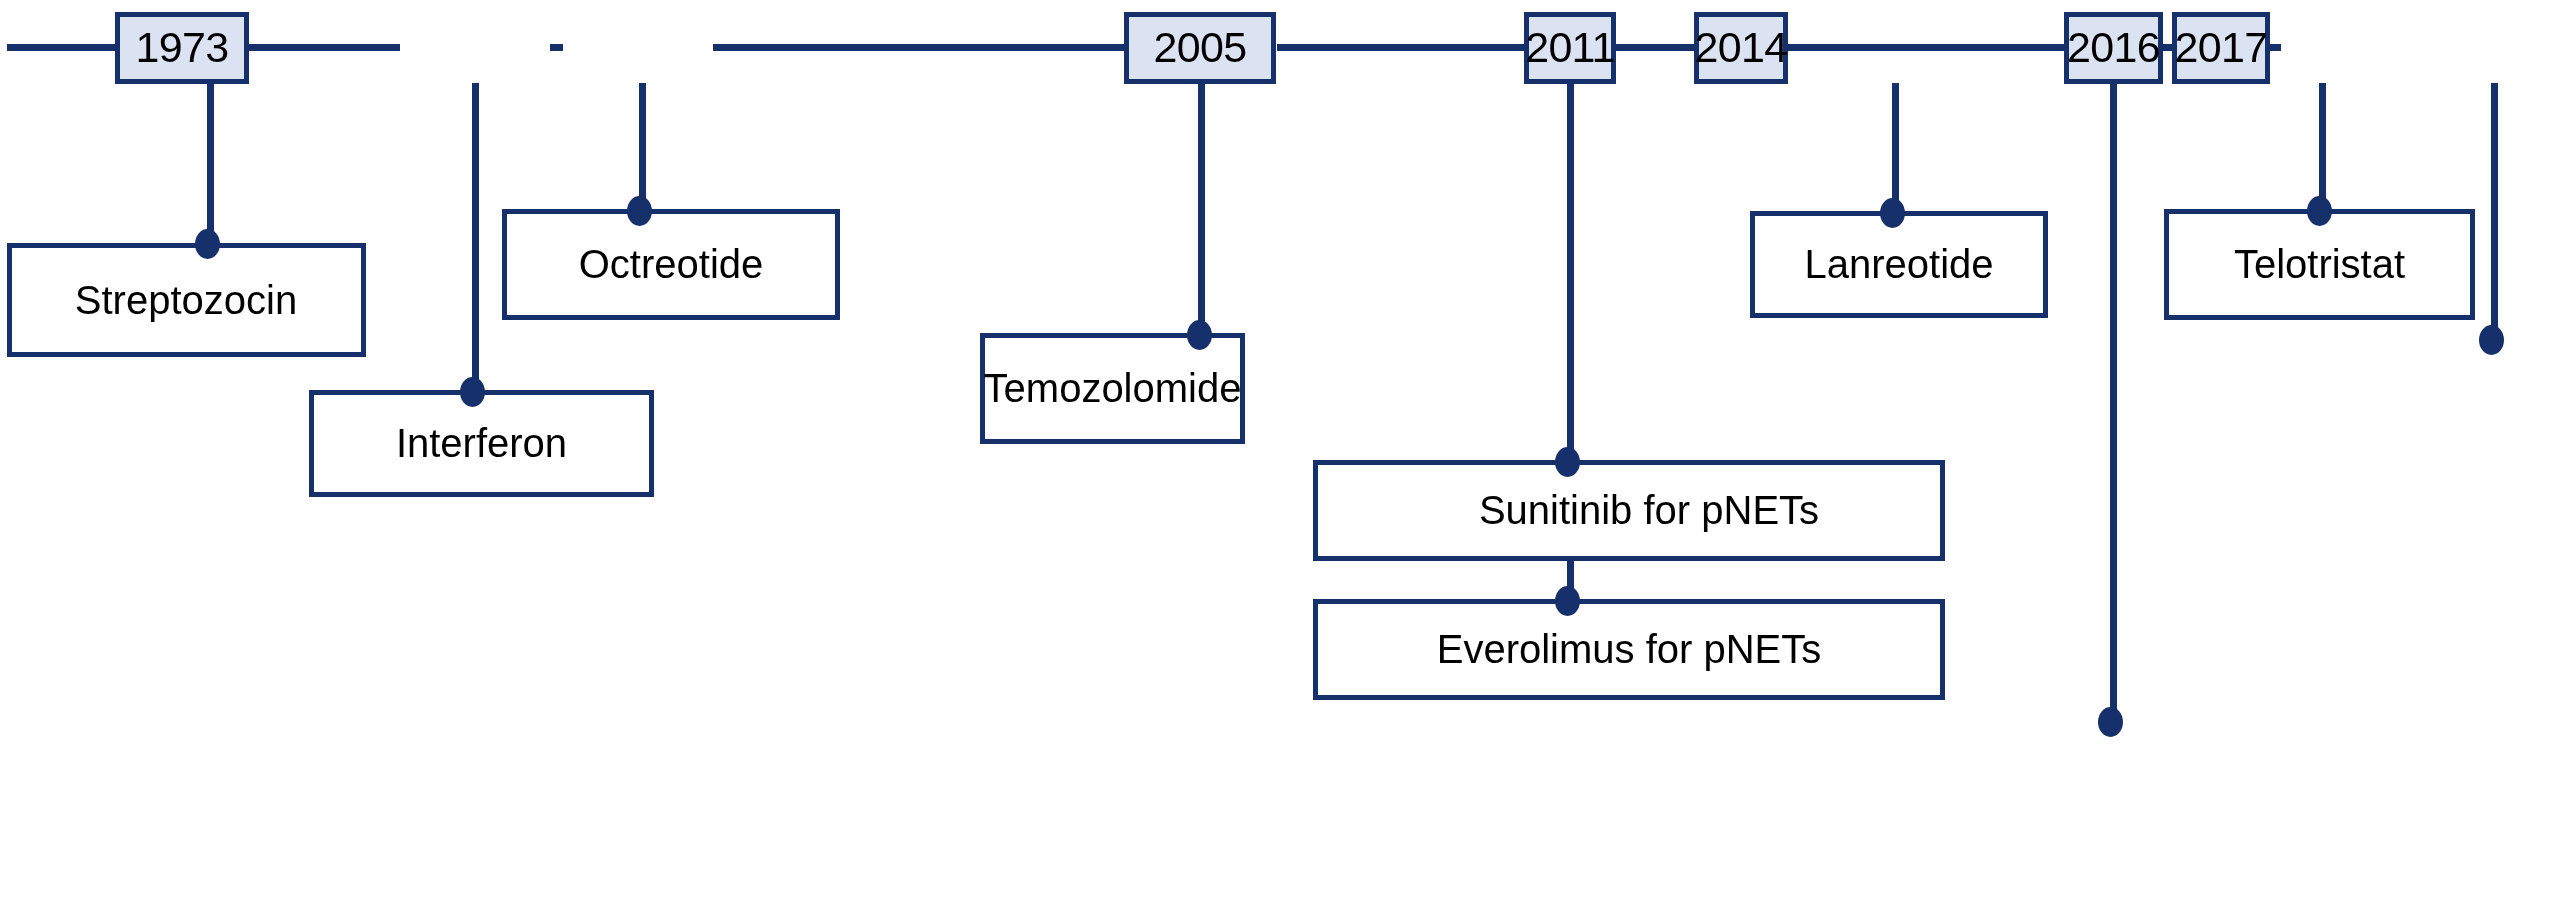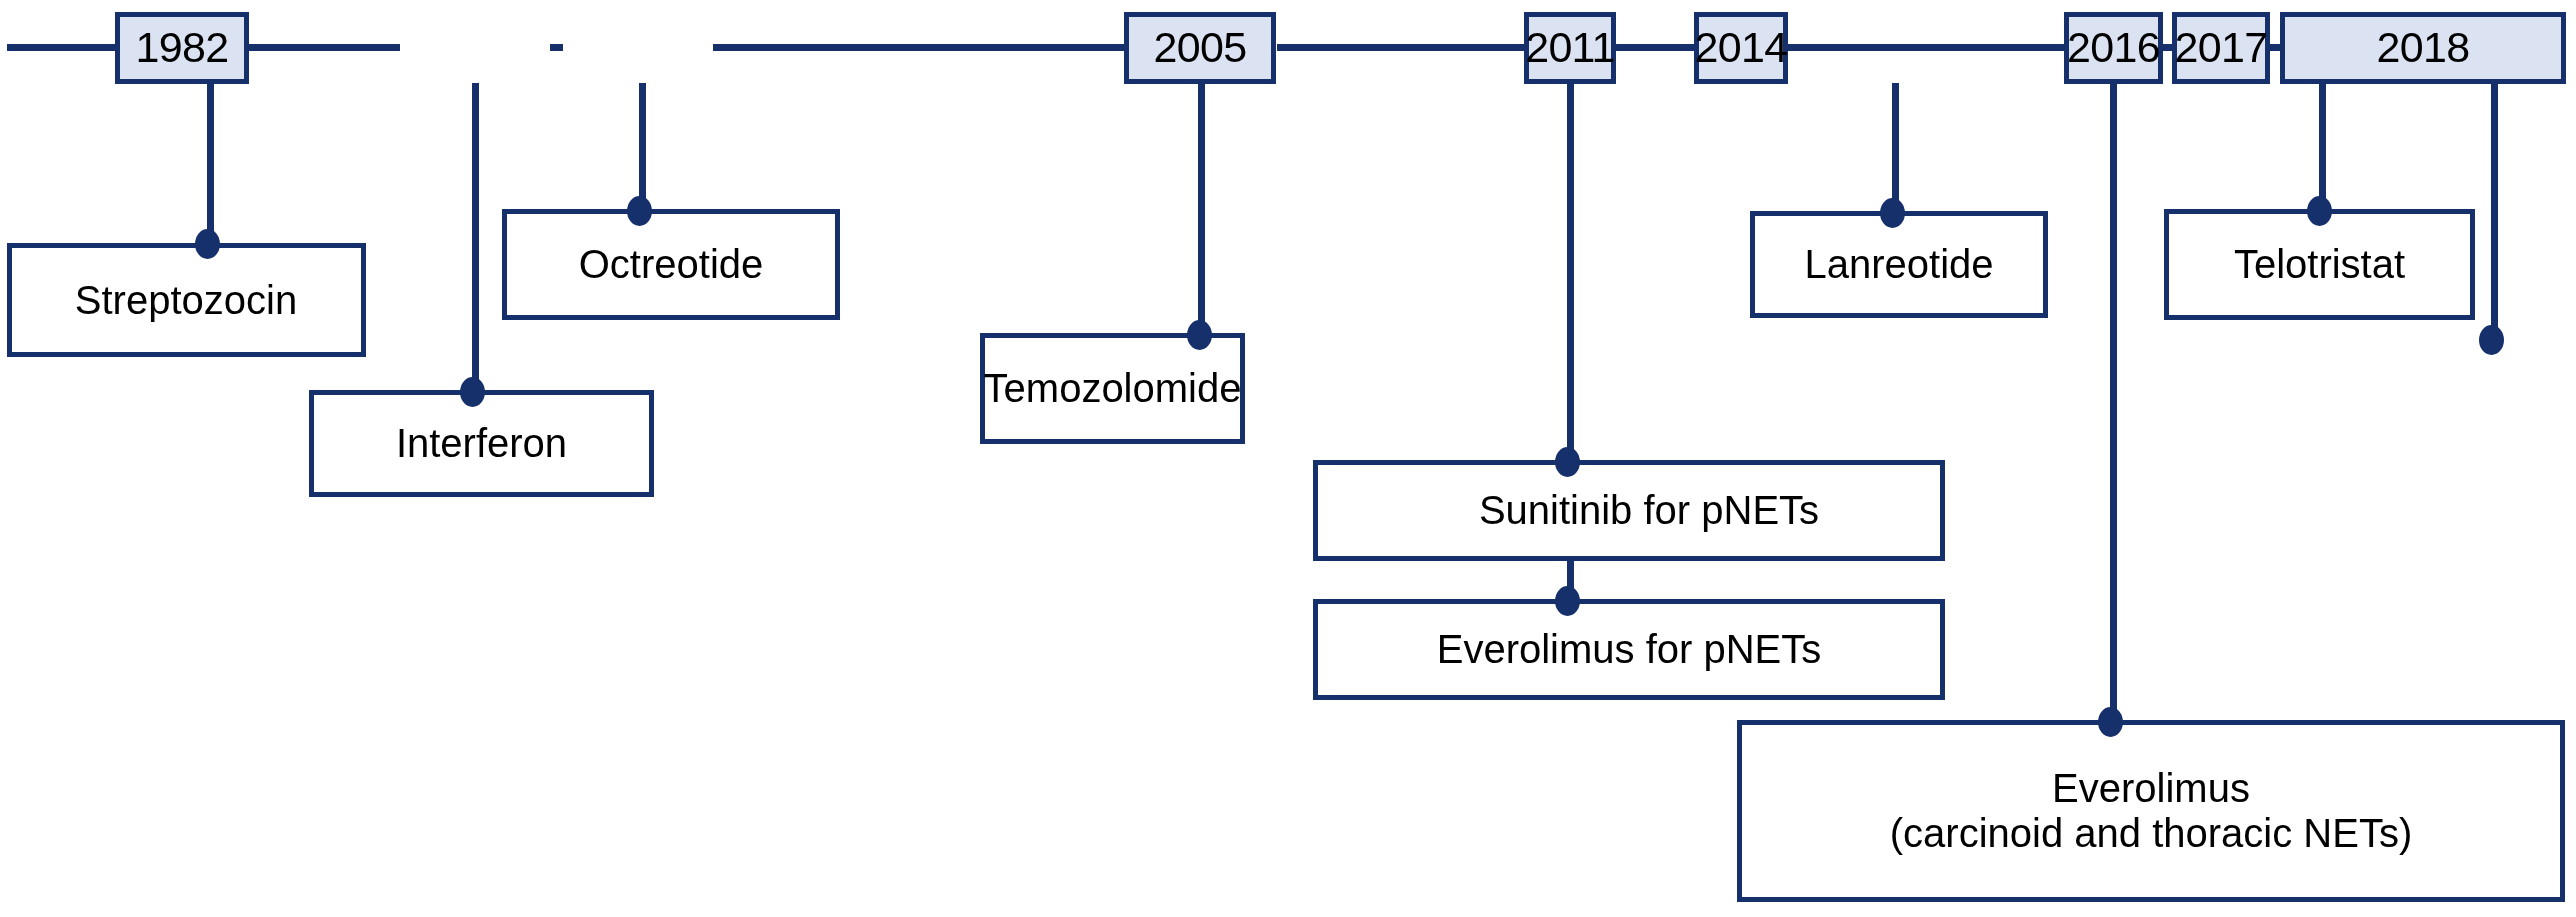--- a/index.html
+++ b/index.html
@@ -84,39 +84,36 @@
   <div class="axis-line" style="left:248px; top:44px; width:152px; height:7.2px;"></div>
   <div class="axis-line" style="left:550px; top:44px; width:13px;  height:7.2px;"></div>
   <div class="axis-line" style="left:713px;top:44px; width:414px; height:7.2px;"></div>
   <div class="axis-line" style="left:1277px;top:44px; width:250px; height:7.2px;"></div>
   <div class="axis-line" style="left:1614px;top:44px; width:83px; height:7.2px;"></div>
   <div class="axis-line" style="left:1785px;top:44px; width:281px; height:7.2px;"></div>
   <div class="axis-line" style="left:2160px;top:44px; width:14.3px;  height:7.2px;"></div>
   <div class="axis-line" style="left:2267px;top:44px; width:14.3px;  height:7.2px;"></div>
 
   <div class="year-box" style="left:115px; top:11.7px; width:134px; height:72px;">
-    <span class="year-label">1982</span>
+    <span class="year-label">1973</span>
   </div>
   <div class="year-box" style="left:1124px;top:11.7px; width:152px; height:72px;">
     <span class="year-label">2005</span>
   </div>
   <div class="year-box" style="left:1524px;top:11.7px; width:92px; height:72px;">
     <span class="year-label">2011</span>
   </div>
   <div class="year-box" style="left:1694px;top:11.7px; width:94px; height:72px;">
     <span class="year-label">2014</span>
   </div>
   <div class="year-box" style="left:2064px;top:11.7px; width:99px; height:72px;">
     <span class="year-label">2016</span>
   </div>
   <div class="year-box" style="left:2172px;top:11.7px; width:98px; height:72px;">
     <span class="year-label">2017</span>
-  </div>
-  <div class="year-box" style="left:2280px;top:11.7px; width:286px; height:72px;">
-    <span class="year-label">2018</span>
   </div>
 
   <div class="stem" style="left:207px;  top:83px; height:163px;"></div>
 
   <div class="stem" style="left:472px;  top:83px; height:311px;"></div>
 
   <div class="stem" style="left:639px;  top:83px; height:129px;"></div>
 
   <div class="stem" style="left:1198px; top:83px; height:252px;"></div>
 
@@ -158,24 +155,20 @@
 
   <div class="event-box" style="left:1750px; top:211px; width:298px; height:107px;">
     <span class="event-label">Lanreotide</span>
   </div>
 
   <div class="event-box" style="left:2164px; top:209px; width:311px; height:111px;">
     <span class="event-label">Telotristat</span>
   </div>
 
 
-  <div class="event-box" style="left:1737px; top:720px; width:828px; height:182px;">
-    <span class="event-label">Everolimus
-(carcinoid and thoracic NETs)</span>
-  </div>
 
   <div class="dot" style="left:195px;  top:229px;"></div>
   <div class="dot" style="left:460px;  top:377px;"></div>
   <div class="dot" style="left:627px;  top:196px;"></div>
   <div class="dot" style="left:1187px; top:320px;"></div>
   <div class="dot" style="left:1555px; top:447px;"></div>
   <div class="dot" style="left:1555px; top:586px;"></div>
   <div class="dot" style="left:1880px; top:198px;"></div>
   <div class="dot" style="left:2307px; top:196px;"></div>
   <div class="dot" style="left:2479px; top:325px;"></div>

